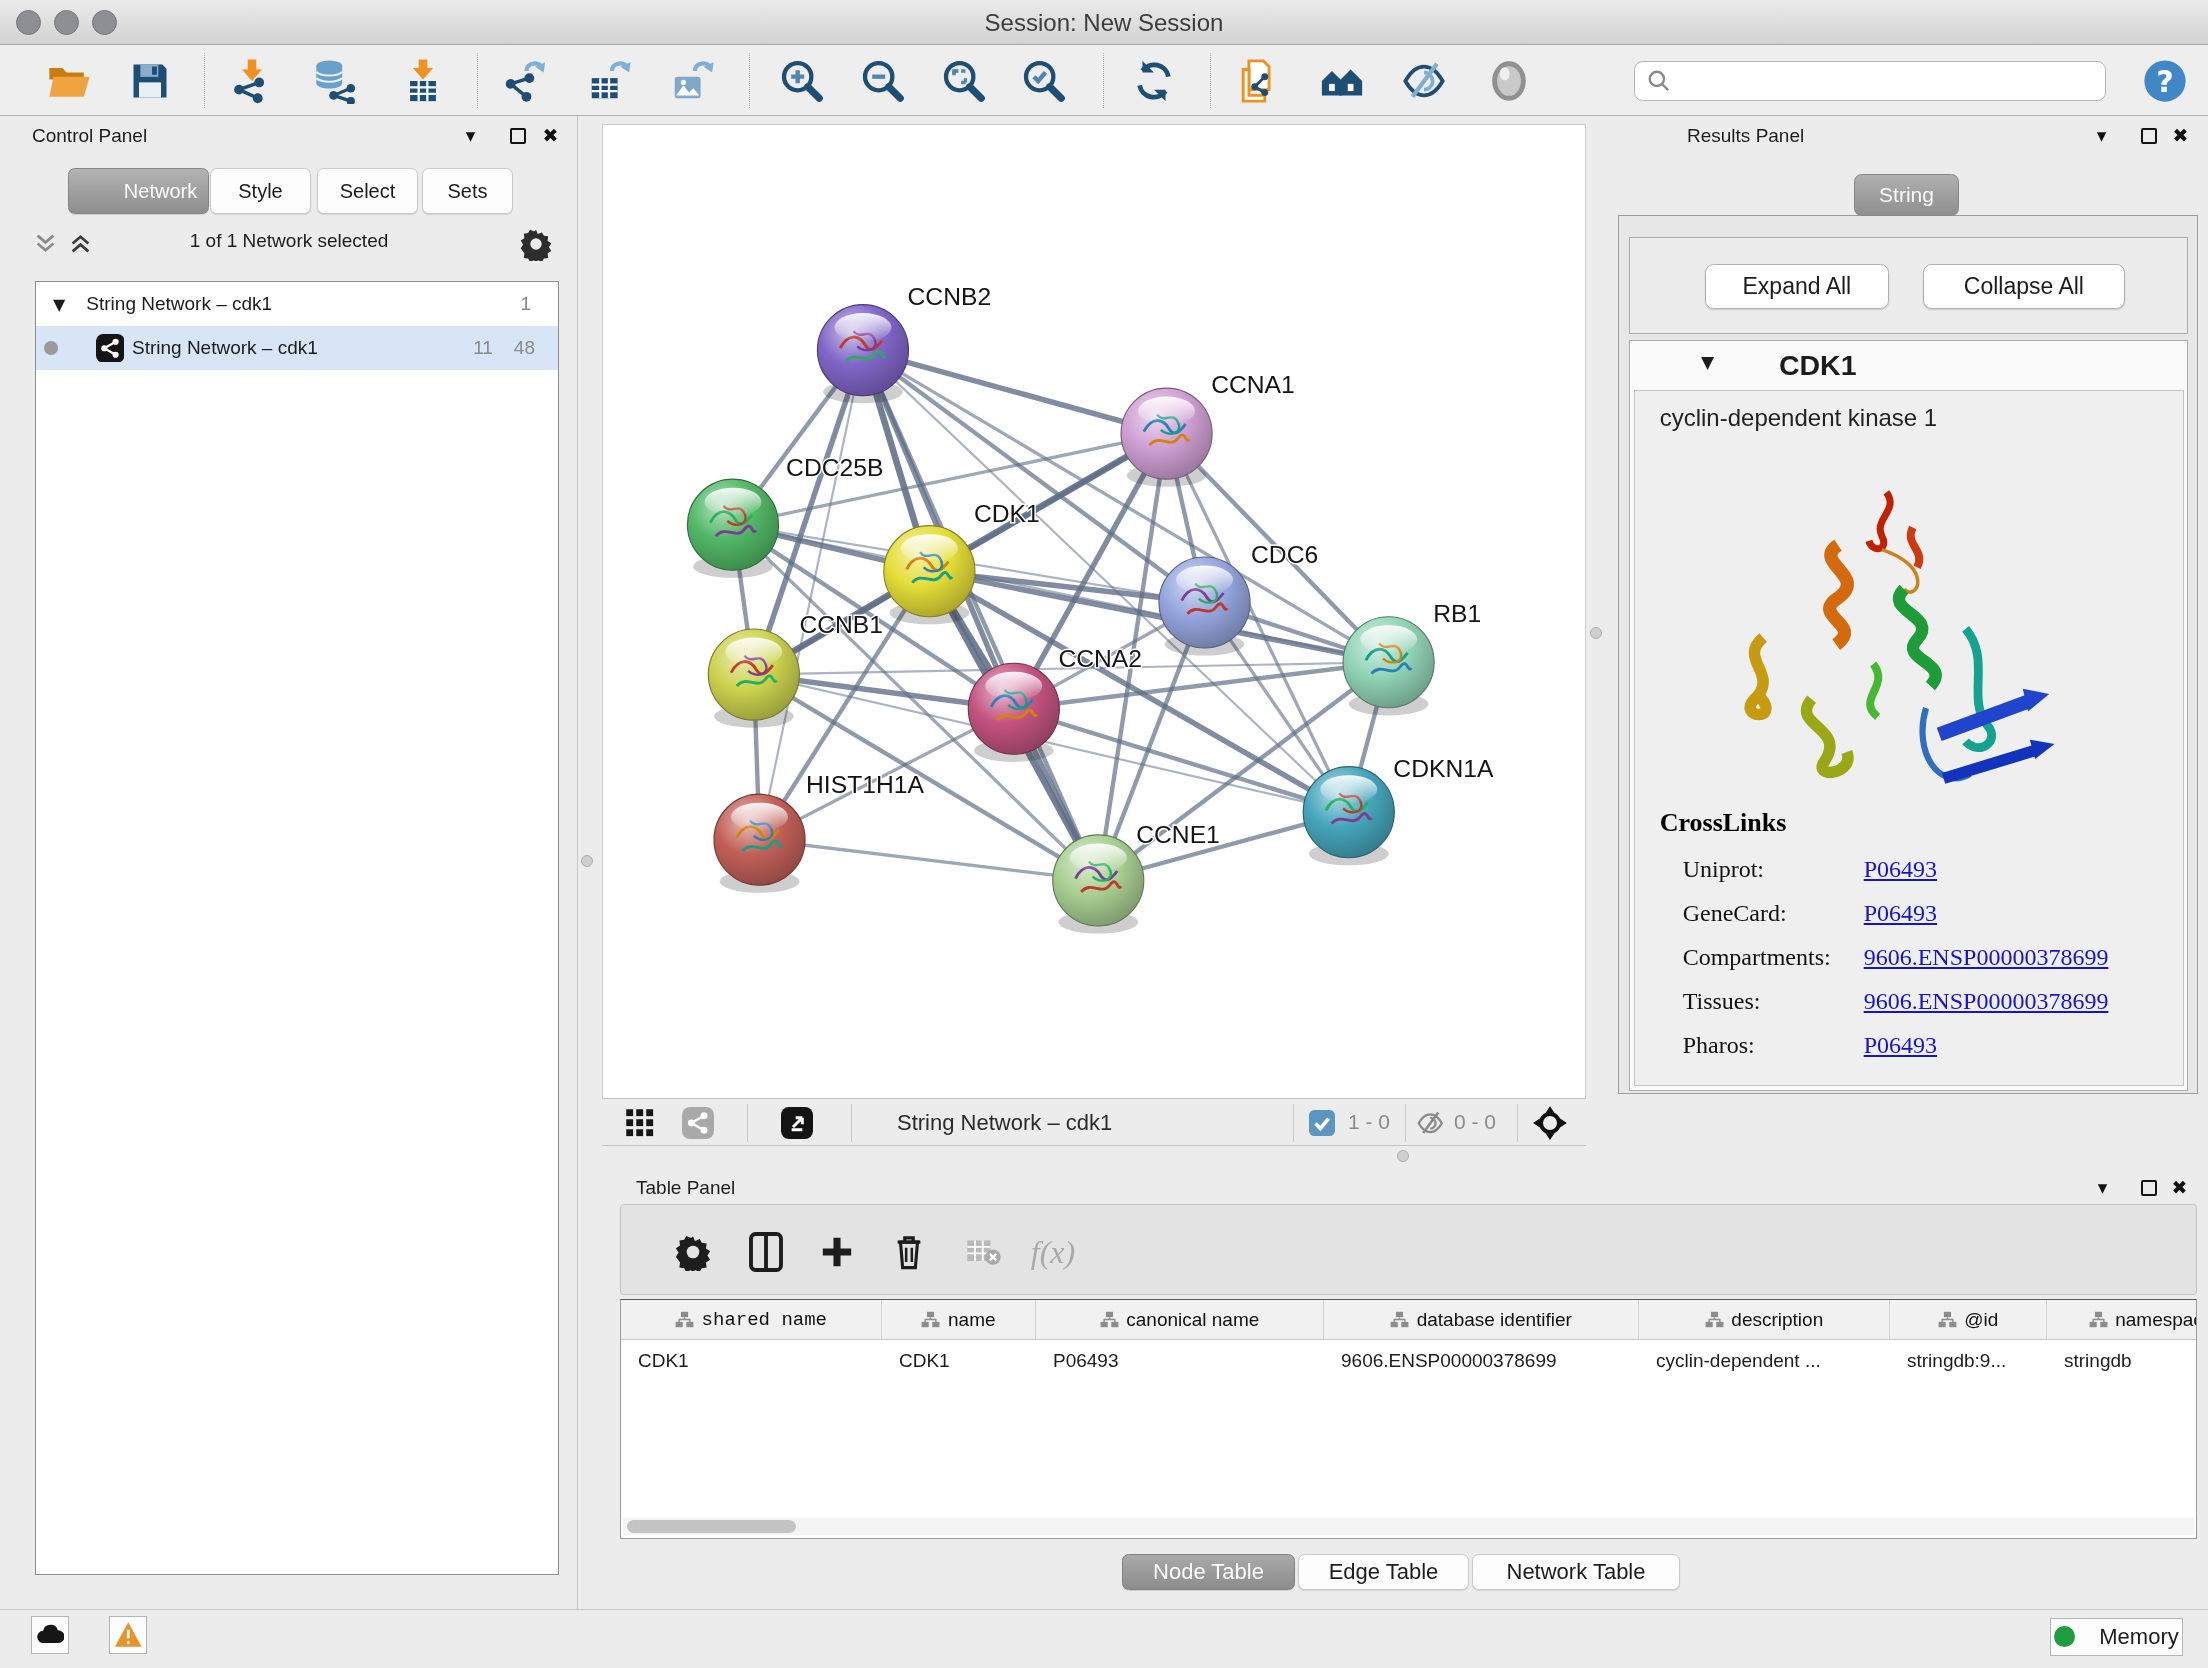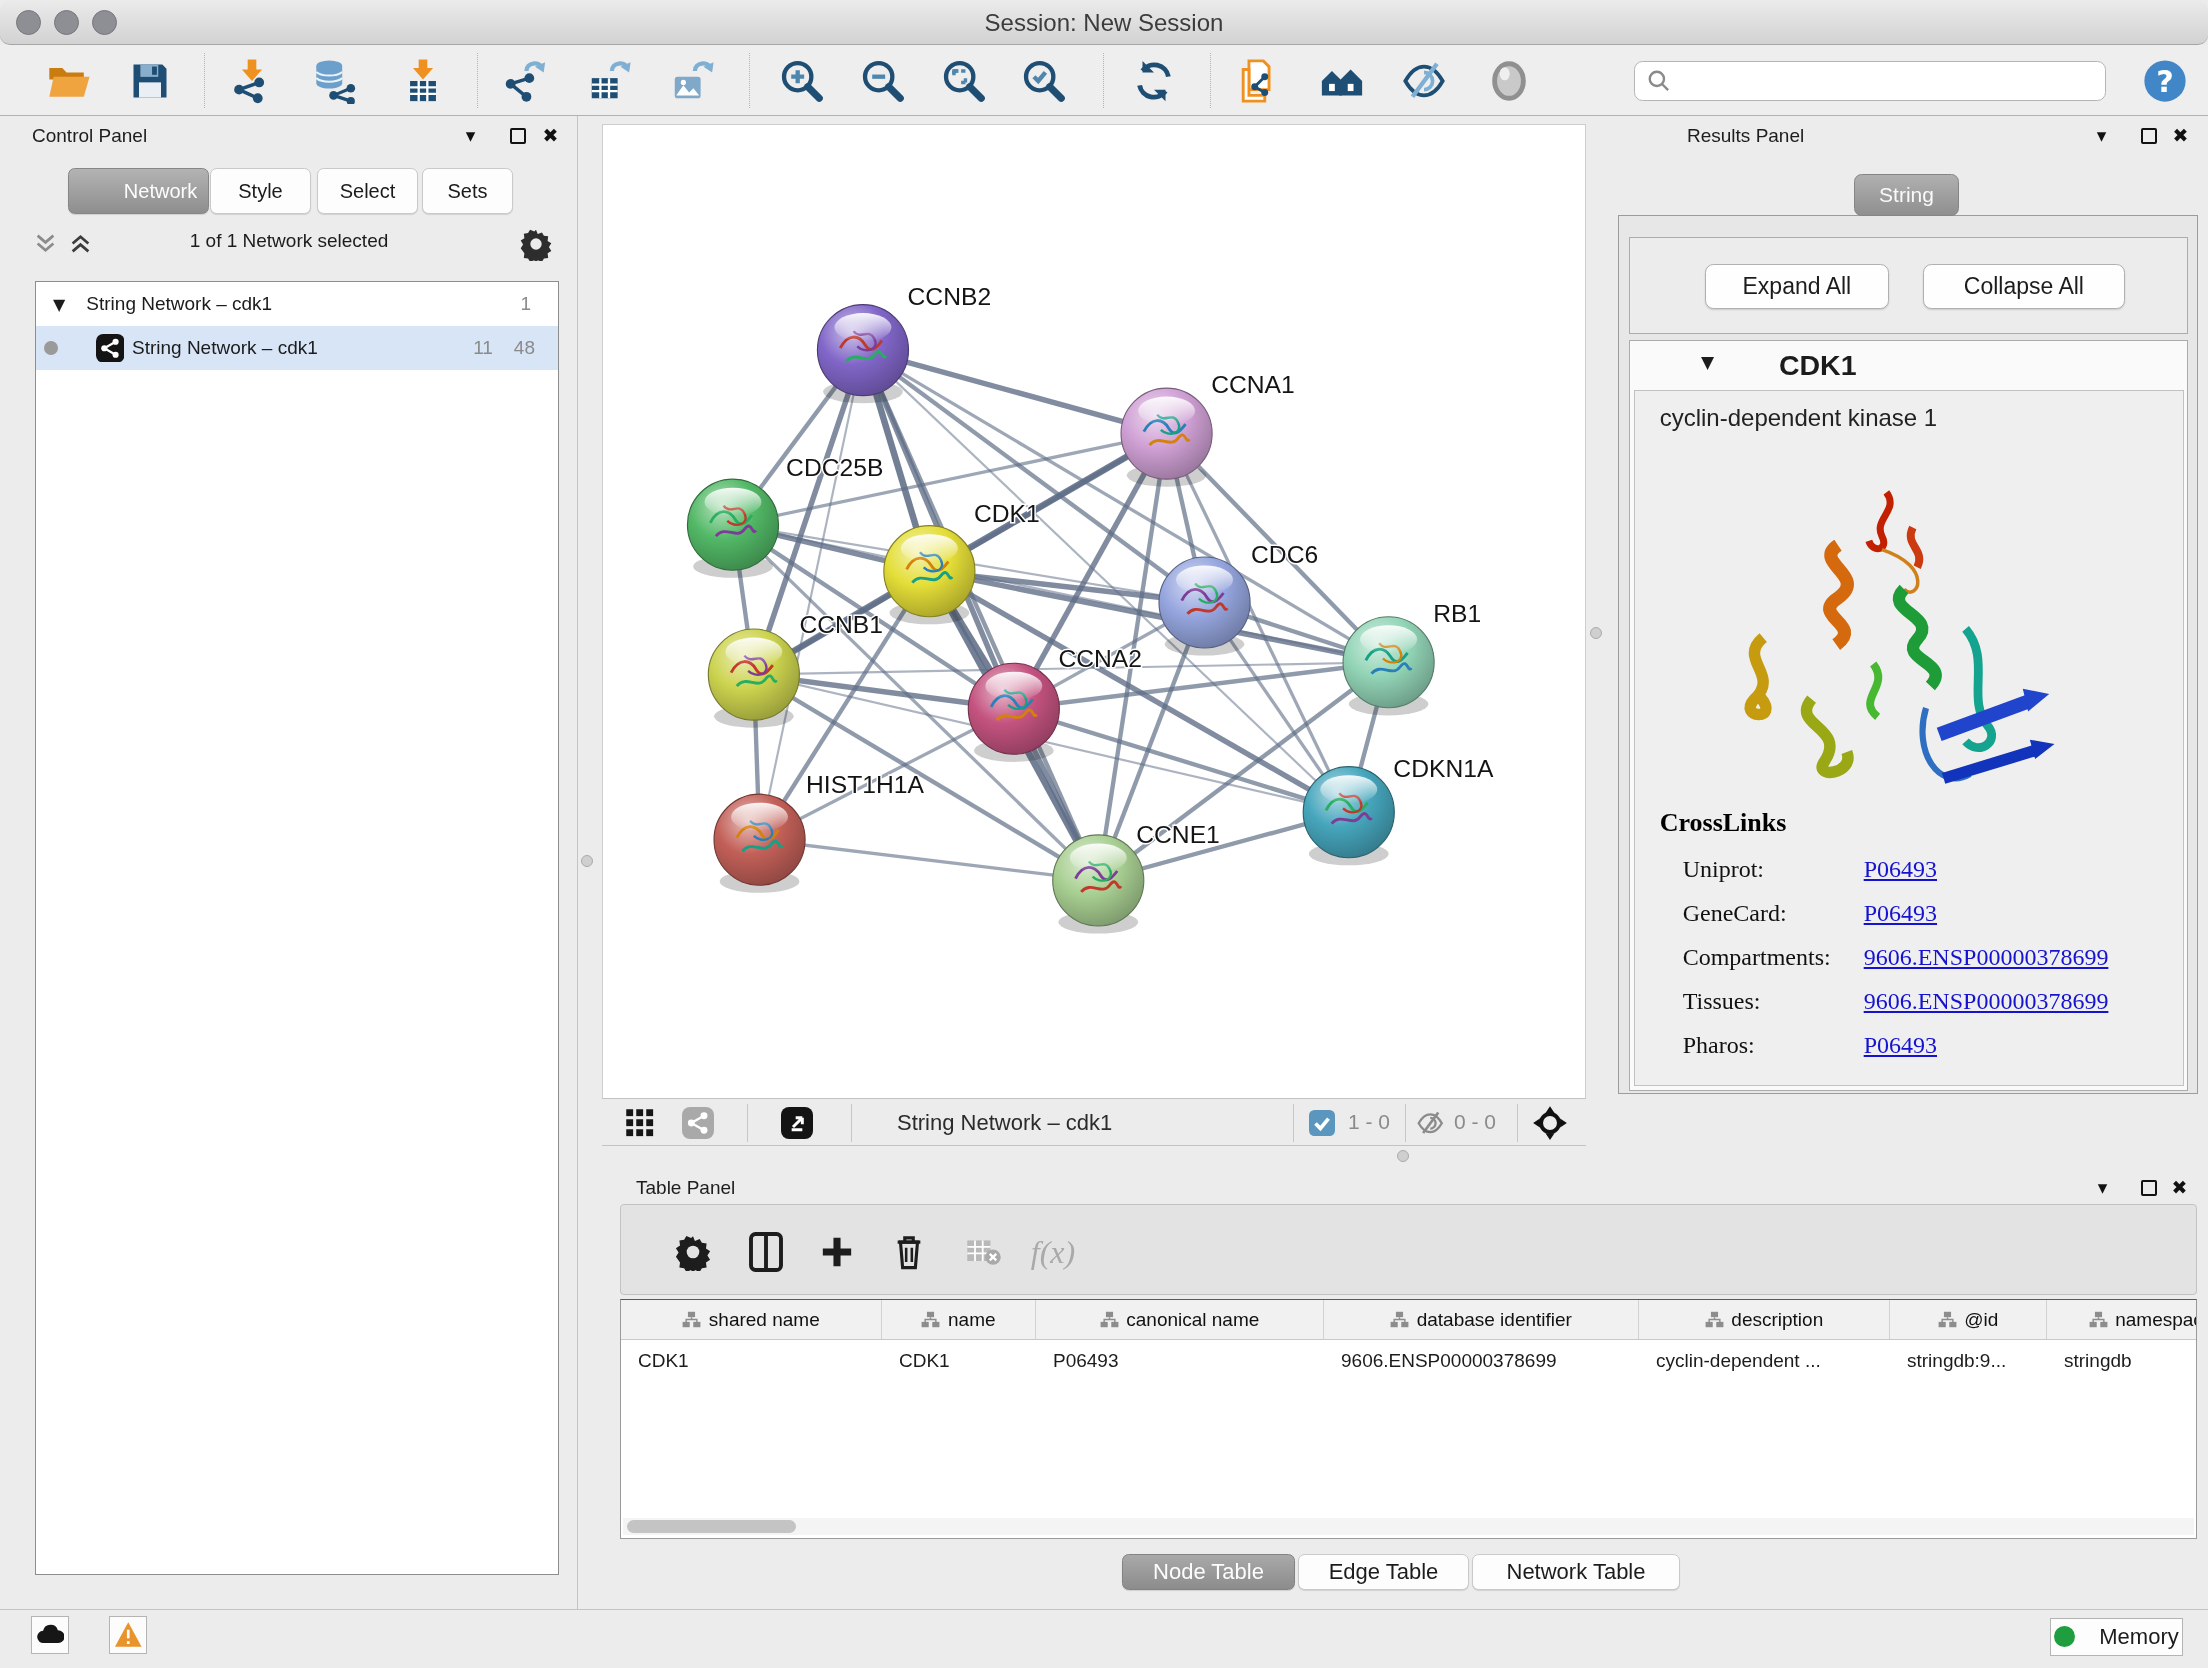--- a/index.html
+++ b/index.html
@@ -2,21 +2,21 @@
 <html style="font-size:15px"><head>
 <meta charset="utf-8">
 <style>
   * { margin:0; padding:0; box-sizing:border-box; }
   html,body { width:2208px; height:1668px; overflow:hidden; background:#ececec;
     font-family:"Liberation Sans","DejaVu Sans",sans-serif; color:#1c1c1c; }
   .abs { position:absolute; }
 
   
   #titlebar { position:absolute; left:0; top:0; width:2208px; height:45px;
-    background:linear-gradient(#ebebeb,#d2d2d2); border-bottom:1px solid #a6a6a6;border-radius:10px; }
+    background:linear-gradient(#ebebeb,#d2d2d2); border-bottom:1px solid #a6a6a6; }
   .tl { position:absolute; top:9.5px; width:25px; height:25px; border-radius:50%;
     background:#8e8e95; border:1px solid #76767c; }
   #titlebar .title { position:absolute; left:0; right:0; top:8.6px; text-align:center;
     font-size:24px; color:#3c3c3c; }
 
   
   #toolbar { position:absolute; left:0; top:45px; width:2208px; height:71px;
     background:#eeeeee; border-bottom:1px solid #b2b2b2; }
   .tbtn { position:absolute; top:11.4px; width:49px; height:49px; display:flex;
     align-items:center; justify-content:center; cursor:default; }
@@ -720,21 +720,21 @@
         <rect x="1" y="3" width="18" height="16" fill="#b9b9b9"></rect>
         <path d="M1 8h18M1 13h18M7 3v16M13 3v16" stroke="#fff" stroke-width="1.4"></path>
         <circle cx="21" cy="16" r="6" fill="#a9a9a9"></circle>
           <path d="M18.5 13.5l5 5M23.5 13.5l-5 5" stroke="#fff" stroke-width="1.8"></path>
         </svg>
     </div>
     <div class="tp-icon" style="left:390px; font-family:'Liberation Serif','DejaVu Serif',serif; font-style:italic; font-size:32px; color:#a9a9a9">f(x)</div>
   </div>
   <div id="tp-tablebox">
     <div id="tp-header">
-        <div class="th" style="width: 261px;">
+        <div class="th" style="width: 261px; font-family: Liberation Mono, monospace;">
           <svg width="19" height="17" viewBox="0 0 16 14">
             <rect x="5" y="0.5" width="6" height="4.5" fill="#8d8d8d"></rect>
             <rect x="0.5" y="9" width="6" height="4.5" fill="#8d8d8d"></rect>
             <rect x="9.5" y="9" width="6" height="4.5" fill="#8d8d8d"></rect>
             <path d="M8 5v2M3.5 9V7h9v2" stroke="#8d8d8d" stroke-width="1.2" fill="none"></path>
           </svg>
           <span>shared name</span>
         </div>
         <div class="th" style="width: 154px;">
           <svg width="19" height="17" viewBox="0 0 16 14">

